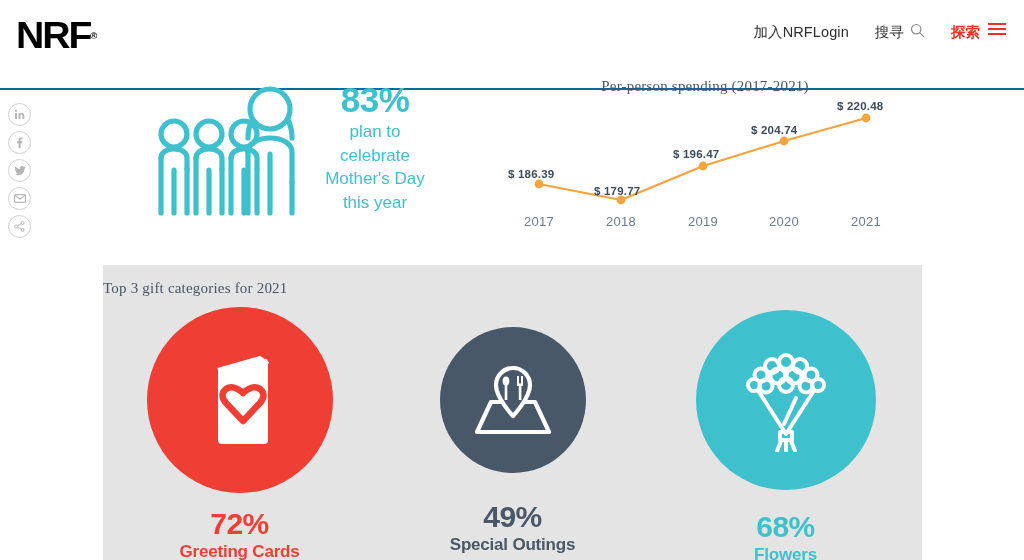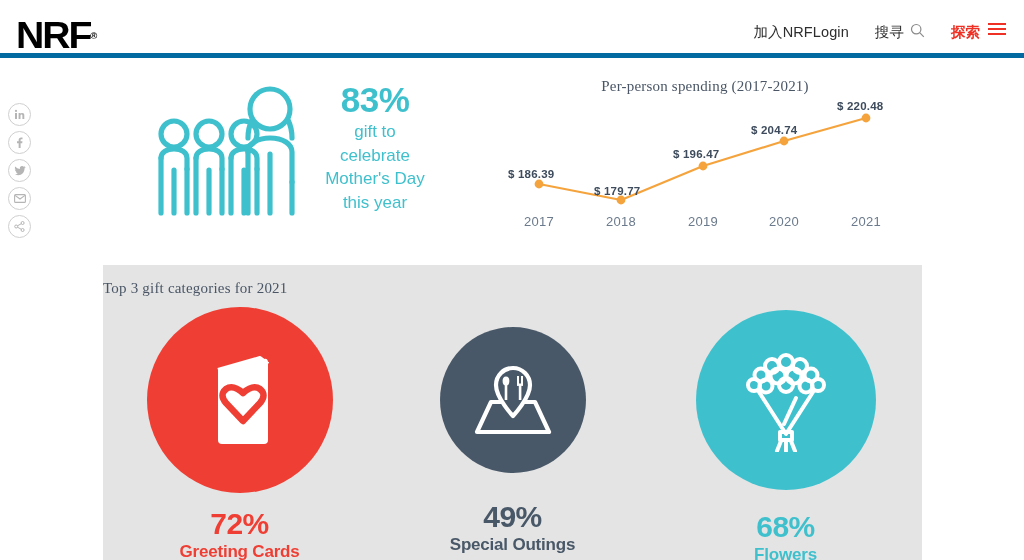--- a/index.html
+++ b/index.html
@@ -13,23 +13,23 @@
     font-family: "Liberation Sans", sans-serif;
     overflow: hidden;
     position: relative;
   }
 
   
   .site-header {
     position: absolute;
     top: 0; left: 0;
     width: 1024px;
-    height: 58px;
+    height: 90px;
     background: #ffffff;
-    border-bottom: 5px solid #0369a1;
+    border-bottom: 2px solid #0369a1;
     box-sizing: border-box;
   }
   .logo {
     position: absolute;
     left: 16px;
     top: 16px;
     display: flex;
     align-items: flex-start;
   }
   .logo-mark {
@@ -345,21 +345,21 @@
         <circle cx="118" cy="27" r="20"></circle>
         <path d="M100 38c-3 6-4 12-4 18M136 38c3 6 4 12 4 18"></path>
         <path d="M96 70c0-8 9-14 22-14s22 6 22 14v30"></path>
         <path d="M96 70v61M140 100v31M118 72v59"></path>
       </g>
     </svg>
   </div>
 
   <div class="stat-83">
     <div class="big">83%</div>
-    <div class="sub">gift to</div>
+    <div class="sub">plan to</div>
     <div class="sub">celebrate</div>
     <div class="sub">Mother's Day</div>
     <div class="sub">this year</div>
   </div>
 
   <div class="chart">
     <div class="chart-title">Per-person spending (2017-2021)</div>
 
     <svg width="420" height="150">
       <polyline points="44,106 126,122 208,88 289,63 371,40" fill="none" stroke="#f5a33c" stroke-width="2.2" stroke-linejoin="round" stroke-linecap="round"></polyline>

